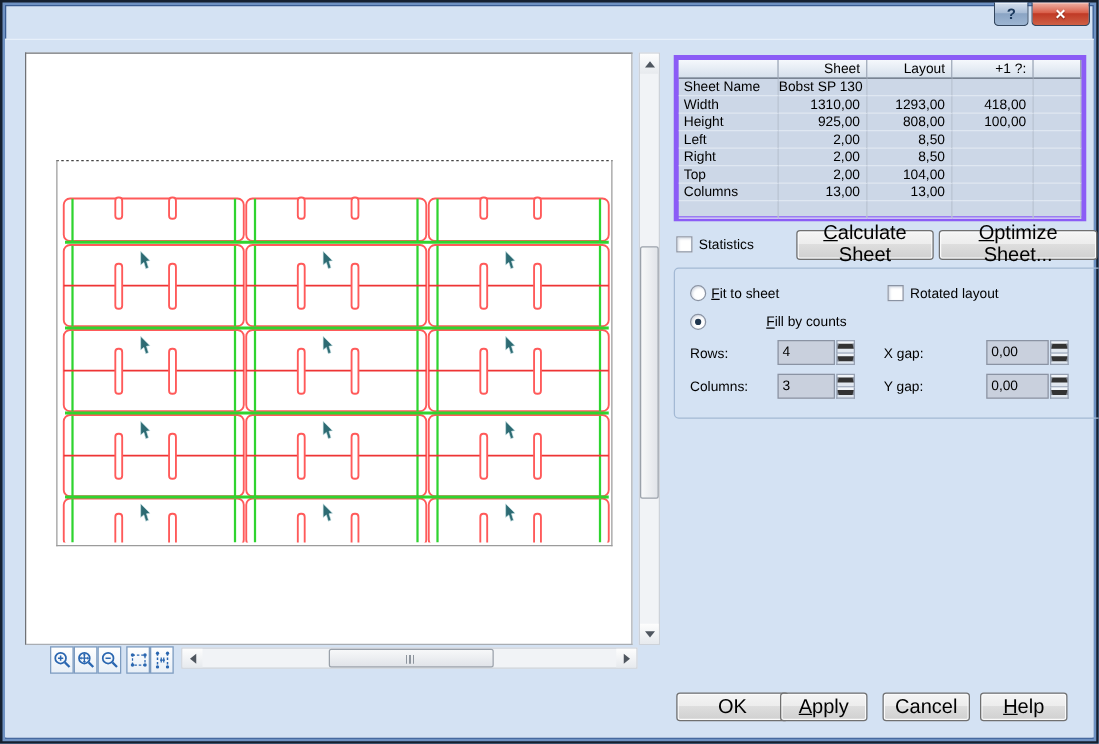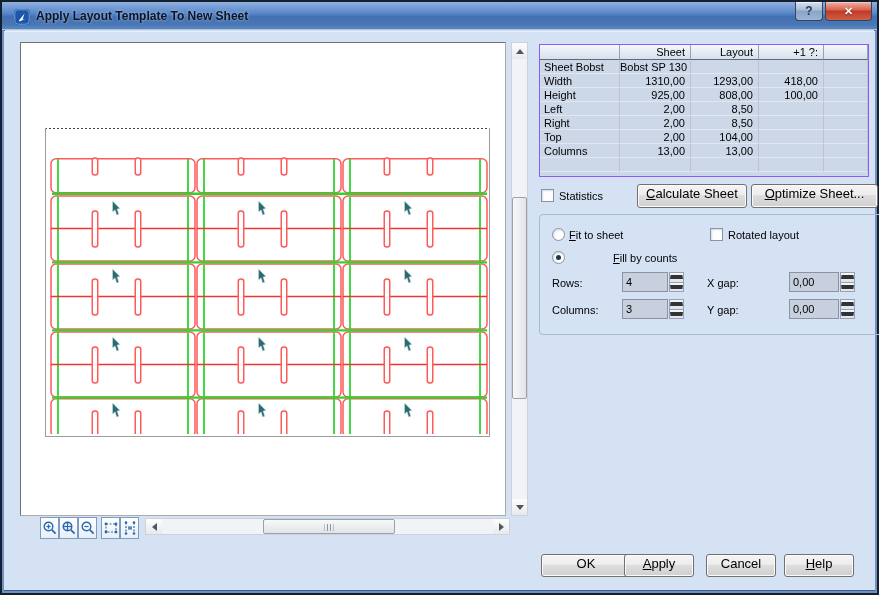--- a/index.html
+++ b/index.html
@@ -54,35 +54,35 @@
     background:repeating-linear-gradient(90deg,#8e959e 0 1px,transparent 1px 3px);}
   
   .tbtn{
     position:absolute;top:517px;width:19px;height:22px;padding:0;
     border:1px solid #7e9cc0;background:linear-gradient(#ffffff,#e8eff7);
     display:flex;align-items:center;justify-content:center;
   }
   
   .sheet-table{
     position:absolute;left:539px;top:44px;width:330px;height:133px;
-    border:1px solid #8b5cf6;background:#ccd7e7;
+    border:4px solid #8b5cf6;background:#ccd7e7;
     display:grid;grid-template-columns:80px 71px 68px 65px 1fr;
     grid-template-rows:15px repeat(8,14px) 1fr;
   }
   .th{background:linear-gradient(#f5f8fc,#d6e0ec);border-right:1px solid #98a2b0;border-bottom:1px solid #5f6a78;
       text-align:right;padding:1px 5px 0 0;overflow:hidden;white-space:nowrap;}
   .td{border-right:1px solid #b9c3d2;border-bottom:1px solid #dfe7f1;padding:1px 5px 0 0;text-align:right;overflow:hidden;white-space:nowrap;}
   .td.lbl{text-align:left;padding-left:4px;}
   
   .btn{
     position:absolute;border:1px solid #707070;border-radius:3px;
     background:linear-gradient(#f4f4f4,#ededed 45%,#dedede 46%,#d0d0d0);
     box-shadow:inset 0 0 0 1px #fbfbfb;
-    display:flex;justify-content:center;
-    font-family:"Liberation Sans",sans-serif;font-size:13px;color:#000;
+    display:flex;align-items:center;justify-content:center;
+    font-family:"Liberation Sans",sans-serif;font-size:16px;color:#000;
   }
   .mn::first-letter{text-decoration:underline;}
   .mn{display:inline-block;}
   .cb{position:absolute;width:13px;height:13px;background:#fff;border:1px solid #8a93a3;box-shadow:inset 1px 1px 2px #d4dae4;}
   .radio{position:absolute;width:13px;height:13px;border-radius:50%;background:#fff;border:1px solid #8a93a3;box-shadow:inset 1px 1px 2px #d4dae4;}
   .radio.sel::after{content:"";position:absolute;left:3px;top:3px;width:5px;height:5px;border-radius:50%;background:#20374f;}
   .lbltxt{position:absolute;white-space:nowrap;}
   .edit{position:absolute;height:20px;background:#c9d0dd;border:1px solid #8a93a3;font-family:"Liberation Sans",sans-serif;font-size:11px;color:#000;padding:0 3px;}
   .spin{position:absolute;width:15px;height:20px;display:flex;flex-direction:column;}
   .spin div{flex:1;border:1px solid #97a1b2;background:linear-gradient(#f3f6fa,#dde4ed);display:flex;align-items:center;justify-content:center;}
@@ -90,28 +90,20 @@
   .mtri{width:0;height:0;border:3px solid transparent;}
   .mtri.up{border-bottom:4px solid #333;border-top:none;}
   .mtri.down{border-top:4px solid #333;border-bottom:none;}
   .groupbox{position:absolute;left:539px;top:214px;width:380px;height:121px;border:1px solid #a3b9d4;border-radius:4px;}
 </style>
 </head>
 <body>
 
 <div class="window">
 
-  <div class="titlebar">
-    <svg class="title-icon" viewBox="0 0 16 16">
-      <rect x="0" y="0" width="16" height="16" rx="4" fill="#1e57a8"></rect>
-      <rect x="0.8" y="0.8" width="14.4" height="14.4" rx="3.4" fill="none" stroke="#6ea0dd" stroke-width="1"></rect>
-      <path d="M5,11.5 L10.5,4.5 L8.5,10.5 L11,10 L5.5,12.5 Z" fill="#fff"></path>
-    </svg>
-    <span class="title-text">Apply Layout Template To New Sheet</span>
-  </div>
   <div class="capbtn helpbtn">
       <span>?</span>
     </div>
   <div class="capbtn closebtn">
       <span>✕</span>
     </div>
 
   <div class="content"></div>
 
   <div class="canvas">
@@ -257,21 +249,21 @@
       </div>
   </div>
 
   <div class="sheet-table">
     <div class="th"></div>
     <div class="th">Sheet</div>
     <div class="th">Layout</div>
     <div class="th">+1 ?:</div>
     <div class="th"></div>
 
-    <div class="td lbl">Sheet Bobst</div>
+    <div class="td lbl">Sheet Name</div>
     <div class="td">Bobst SP 130</div>
     <div class="td"></div>
     <div class="td"></div>
     <div class="td"></div>
 
     <div class="td lbl">Width</div>
     <div class="td">1310,00</div>
     <div class="td">1293,00</div>
     <div class="td">418,00</div>
     <div class="td"></div>

